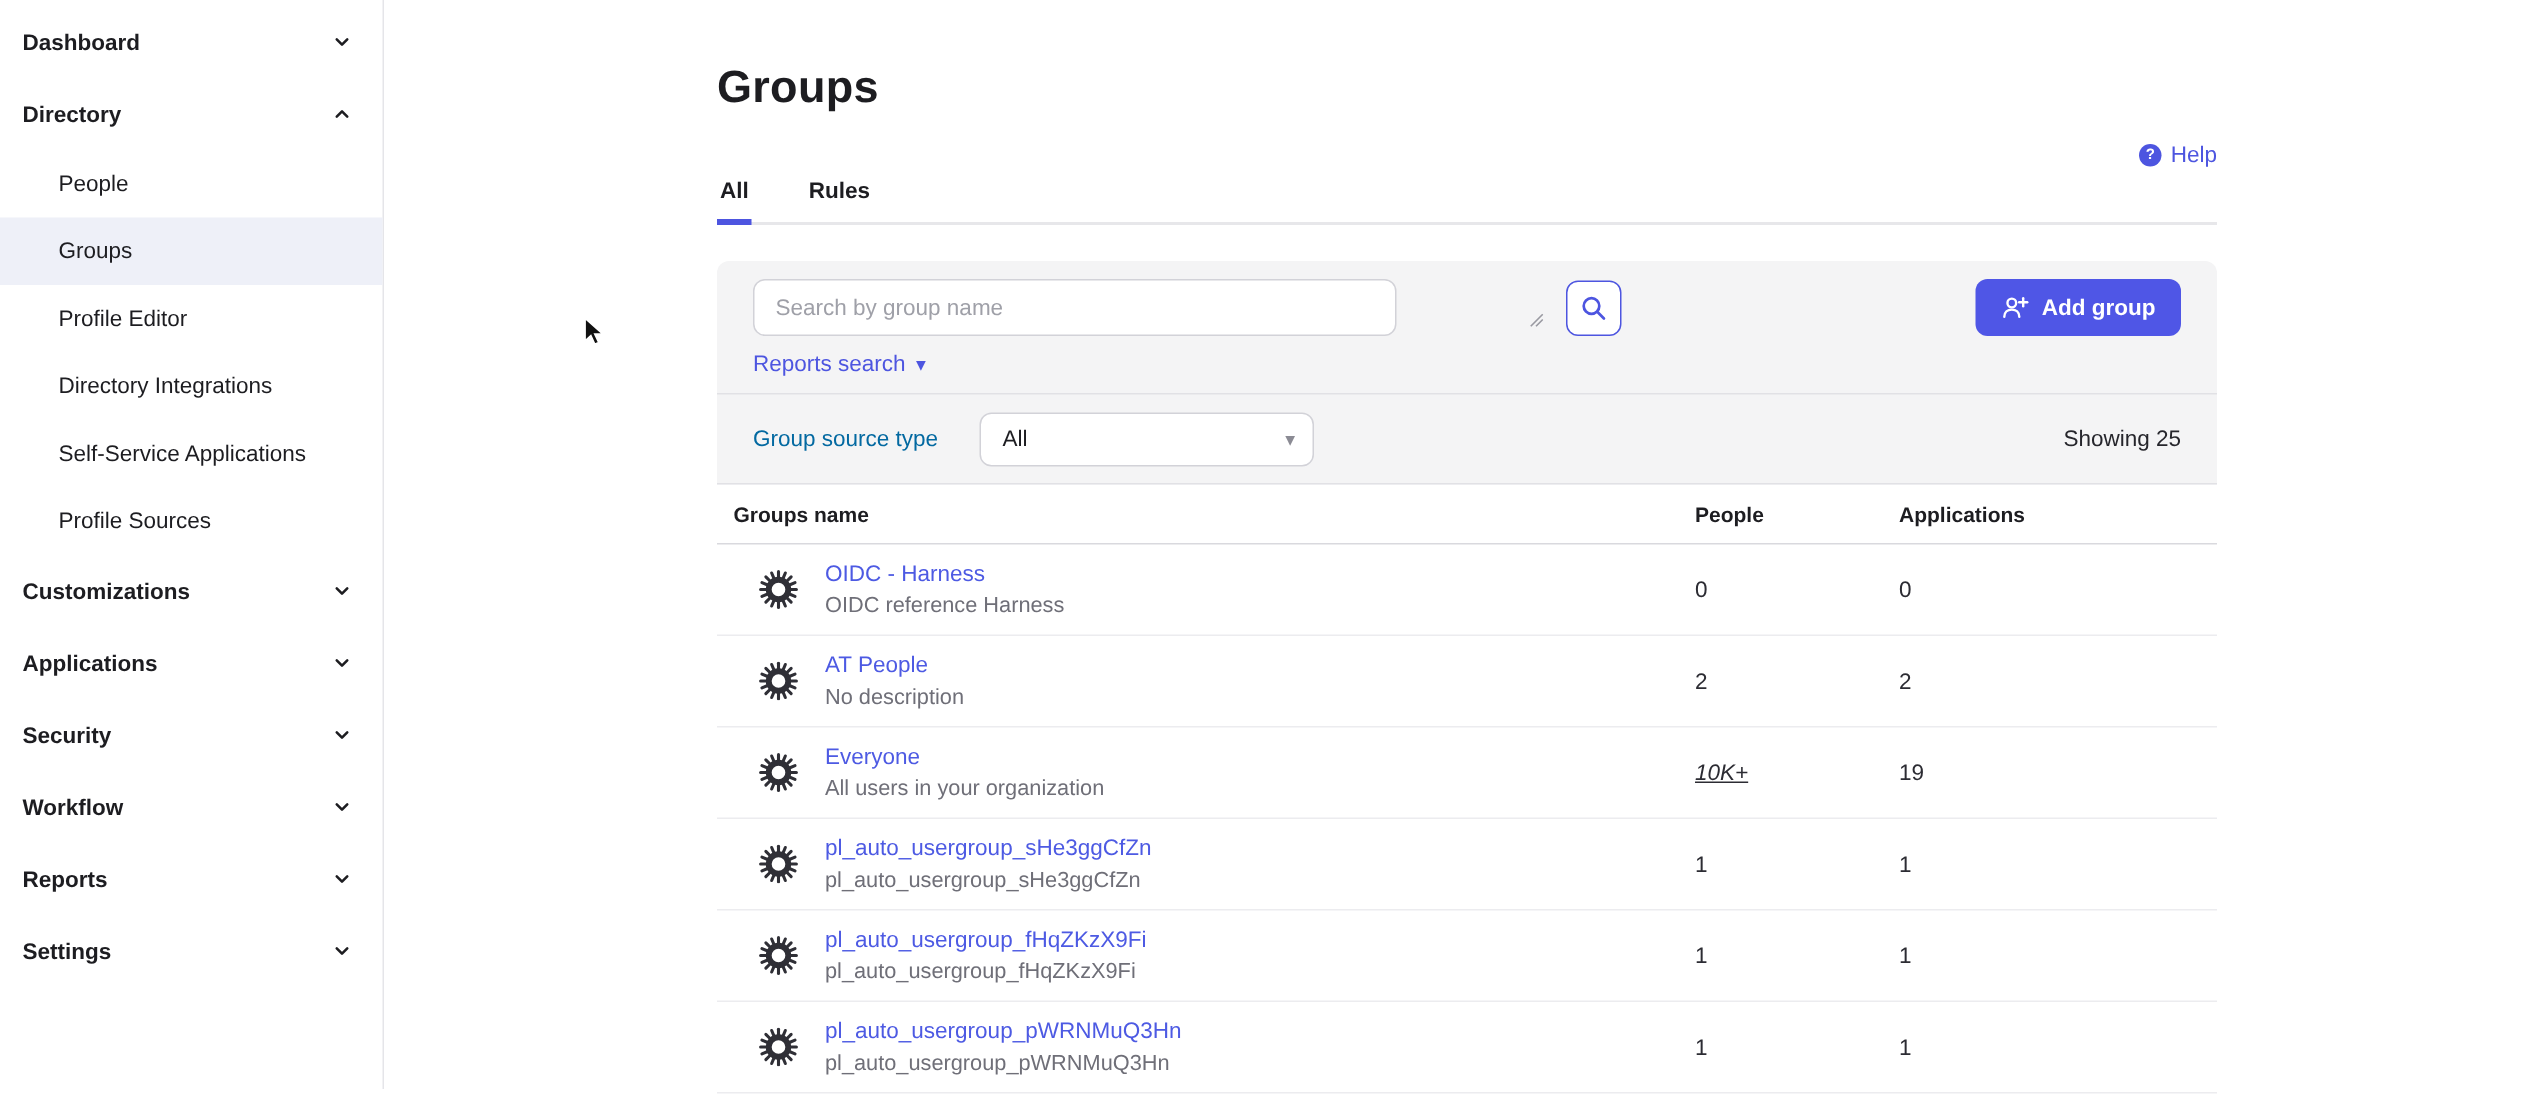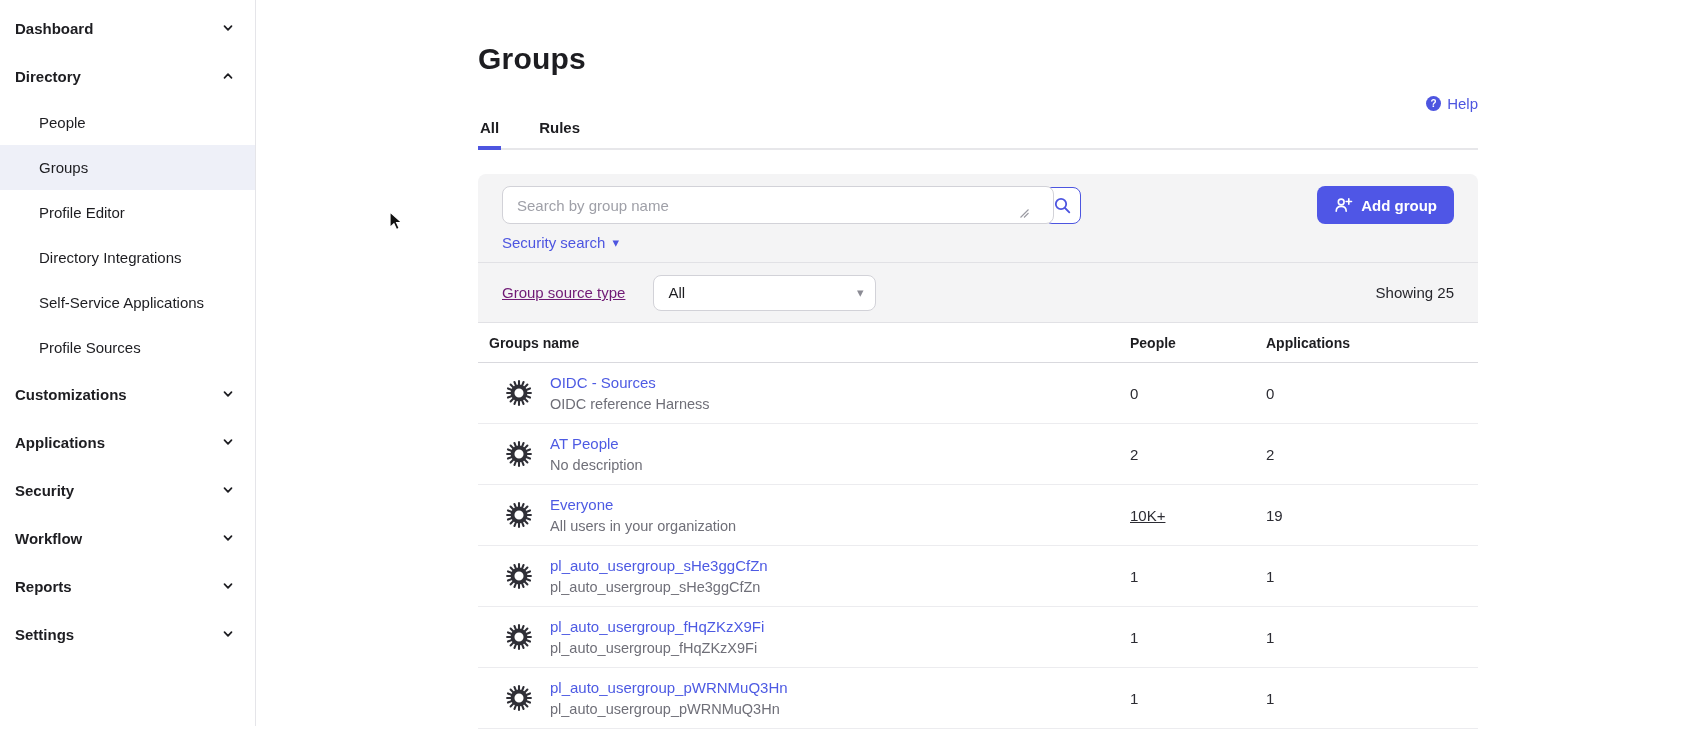--- a/index.html
+++ b/index.html
@@ -28,56 +28,56 @@
   .tabs { display:flex; gap:36px; margin-top:34px; border-bottom:2px solid #e7e7ea; }
   .tab { position:relative; padding:9px 2px 12px; font-size:15px; font-weight:700; cursor:pointer; }
   .tab.active::after { content:""; position:absolute; left:0; right:0; bottom:-2px; height:4px;
     background:#4d55e0; }
 
   
   .panel { margin-top:24px; background:#f4f4f5; border-radius:8px 8px 0 0; }
   .panel-search { padding:12px 24px 10px; border-bottom:1px solid #e1e1e5; }
   .search-row { display:flex; align-items:center; }
   .search-input-wrap { position:relative; width:534px; }
-  .search-input { width:552px; height:38px; border:1px solid #d2d2d8; border-radius:8px;
+  .search-input { width:429px; height:38px; border:1px solid #d2d2d8; border-radius:8px;
     background:#fff; padding:0 26px 0 14px; font-size:15px; font-family:"Liberation Sans",sans-serif;
     color:#1d1d21; outline:none; }
   .search-input::placeholder { color:#9fa0a8; }
   .resize-grip { position:absolute; right:7px; bottom:6px; pointer-events:none; }
   .search-btn { width:37px; height:37px; margin-left:8px; background:#fff; border:1.5px solid #4d55e0;
     border-radius:8px; display:flex; align-items:center; justify-content:center; cursor:pointer; }
   .add-group-btn { margin-left:auto; height:38px; padding:0 17px; background:#4f56e6; border:none;
     border-radius:8px; color:#fff; font-size:15px; font-weight:700; display:flex; align-items:center;
     gap:8px; cursor:pointer; font-family:"Liberation Sans",sans-serif; }
   .adv-search { margin-top:10px; display:inline-flex; align-items:center; gap:7px; color:#4d55e0;
     font-size:15px; cursor:pointer; }
   .adv-caret, .select-caret { font-size:13px; line-height:1; }
   .select-caret { color:#8b8b94; }
 
   .panel-filter { height:60px; display:flex; align-items:center; padding:0 24px;
     border-bottom:1px solid #e1e1e5; }
-  .filter-label { font-size:15px; color:#701a75;text-decoration:underline; }
+  .filter-label { font-size:15px; color:#0369a1; }
   .select-box { margin-left:28px; width:223px; height:36px; background:#fff; border:1px solid #d2d2d8;
     border-radius:8px; display:flex; align-items:center; justify-content:space-between;
     padding:0 12px 0 14px; font-size:15px; cursor:pointer; }
   .showing { margin-left:auto; font-size:15px; color:#26262c; }
 
   
   .tbl-header { display:flex; align-items:center; height:40px; border-bottom:1px solid #d9d9de;
     font-size:14px; font-weight:700; }
   .col-name { width:652px; padding-left:11px; }
   .col-people { width:136px; }
   .col-apps { flex:1; }
   .tbl-row { display:flex; align-items:center; height:61px; border-bottom:1px solid #ececef; }
   .row-name-cell { width:652px; display:flex; align-items:center; }
   .grp-icon { width:26px; height:26px; margin-left:28px; margin-right:18px; flex:0 0 auto; }
   .grp-text .grp-link { font-size:15px; color:#4d5ae3; text-decoration:none; cursor:pointer; display:block; }
   .grp-text .grp-desc { font-size:14.5px; color:#6f6f78; margin-top:5px; }
   .cell-num { font-size:15px; color:#2c2c33; }
-  .cell-link { text-decoration:underline; cursor:pointer; }
+  .cell-link { text-decoration:underline; cursor:pointer;font-style:italic; }
 
   .cursor { position:absolute; left:388px; top:211px; pointer-events:none; z-index:10; }
 </style>
 </head>
 <body>
 
 <svg width="0" height="0" style="position:absolute">
   <defs>
     <symbol id="sym-group" viewBox="0 0 24 24">
       <g stroke="#2f2f36" stroke-width="1.9" stroke-linecap="round">
@@ -226,21 +226,21 @@
               <svg width="19" height="18" viewBox="0 0 19 18">
                 <circle cx="7.2" cy="6" r="2.9" fill="none" stroke="#ffffff" stroke-width="1.6"></circle>
                 <path d="M2.2 15.2 c0-3.1 2.2-4.8 5-4.8 s5 1.7 5 4.8" fill="none" stroke="#ffffff" stroke-width="1.6" stroke-linecap="round"></path>
                 <line x1="14.8" y1="2.8" x2="14.8" y2="8.2" stroke="#ffffff" stroke-width="1.6" stroke-linecap="round"></line>
                 <line x1="12.1" y1="5.5" x2="17.5" y2="5.5" stroke="#ffffff" stroke-width="1.6" stroke-linecap="round"></line>
               </svg>
               <span>Add group</span>
             </button>
           </div>
           <div class="adv-search">
-            <span>Security search</span>
+            <span>Reports search</span>
             <span class="adv-caret">▾</span>
           </div>
         </div>
 
         <div class="panel-filter">
           <span class="filter-label">Group source type</span>
           <div class="select-box">
             <span>All</span>
             <span class="select-caret">▾</span>
           </div>
@@ -253,21 +253,21 @@
         <div class="col-people">People</div>
         <div class="col-apps">Applications</div>
       </div>
 
       <div class="tbl-row">
         <div class="row-name-cell">
           <svg class="grp-icon" viewBox="0 0 24 24">
               <use href="#sym-group"></use>
             </svg>
           <div class="grp-text">
-            <a class="grp-link">OIDC - Sources</a>
+            <a class="grp-link">OIDC - Harness</a>
             <div class="grp-desc">OIDC reference Harness</div>
           </div>
         </div>
         <div class="col-people cell-num">0</div>
         <div class="col-apps cell-num">0</div>
       </div>
 
       <div class="tbl-row">
         <div class="row-name-cell">
           <svg class="grp-icon" viewBox="0 0 24 24">

